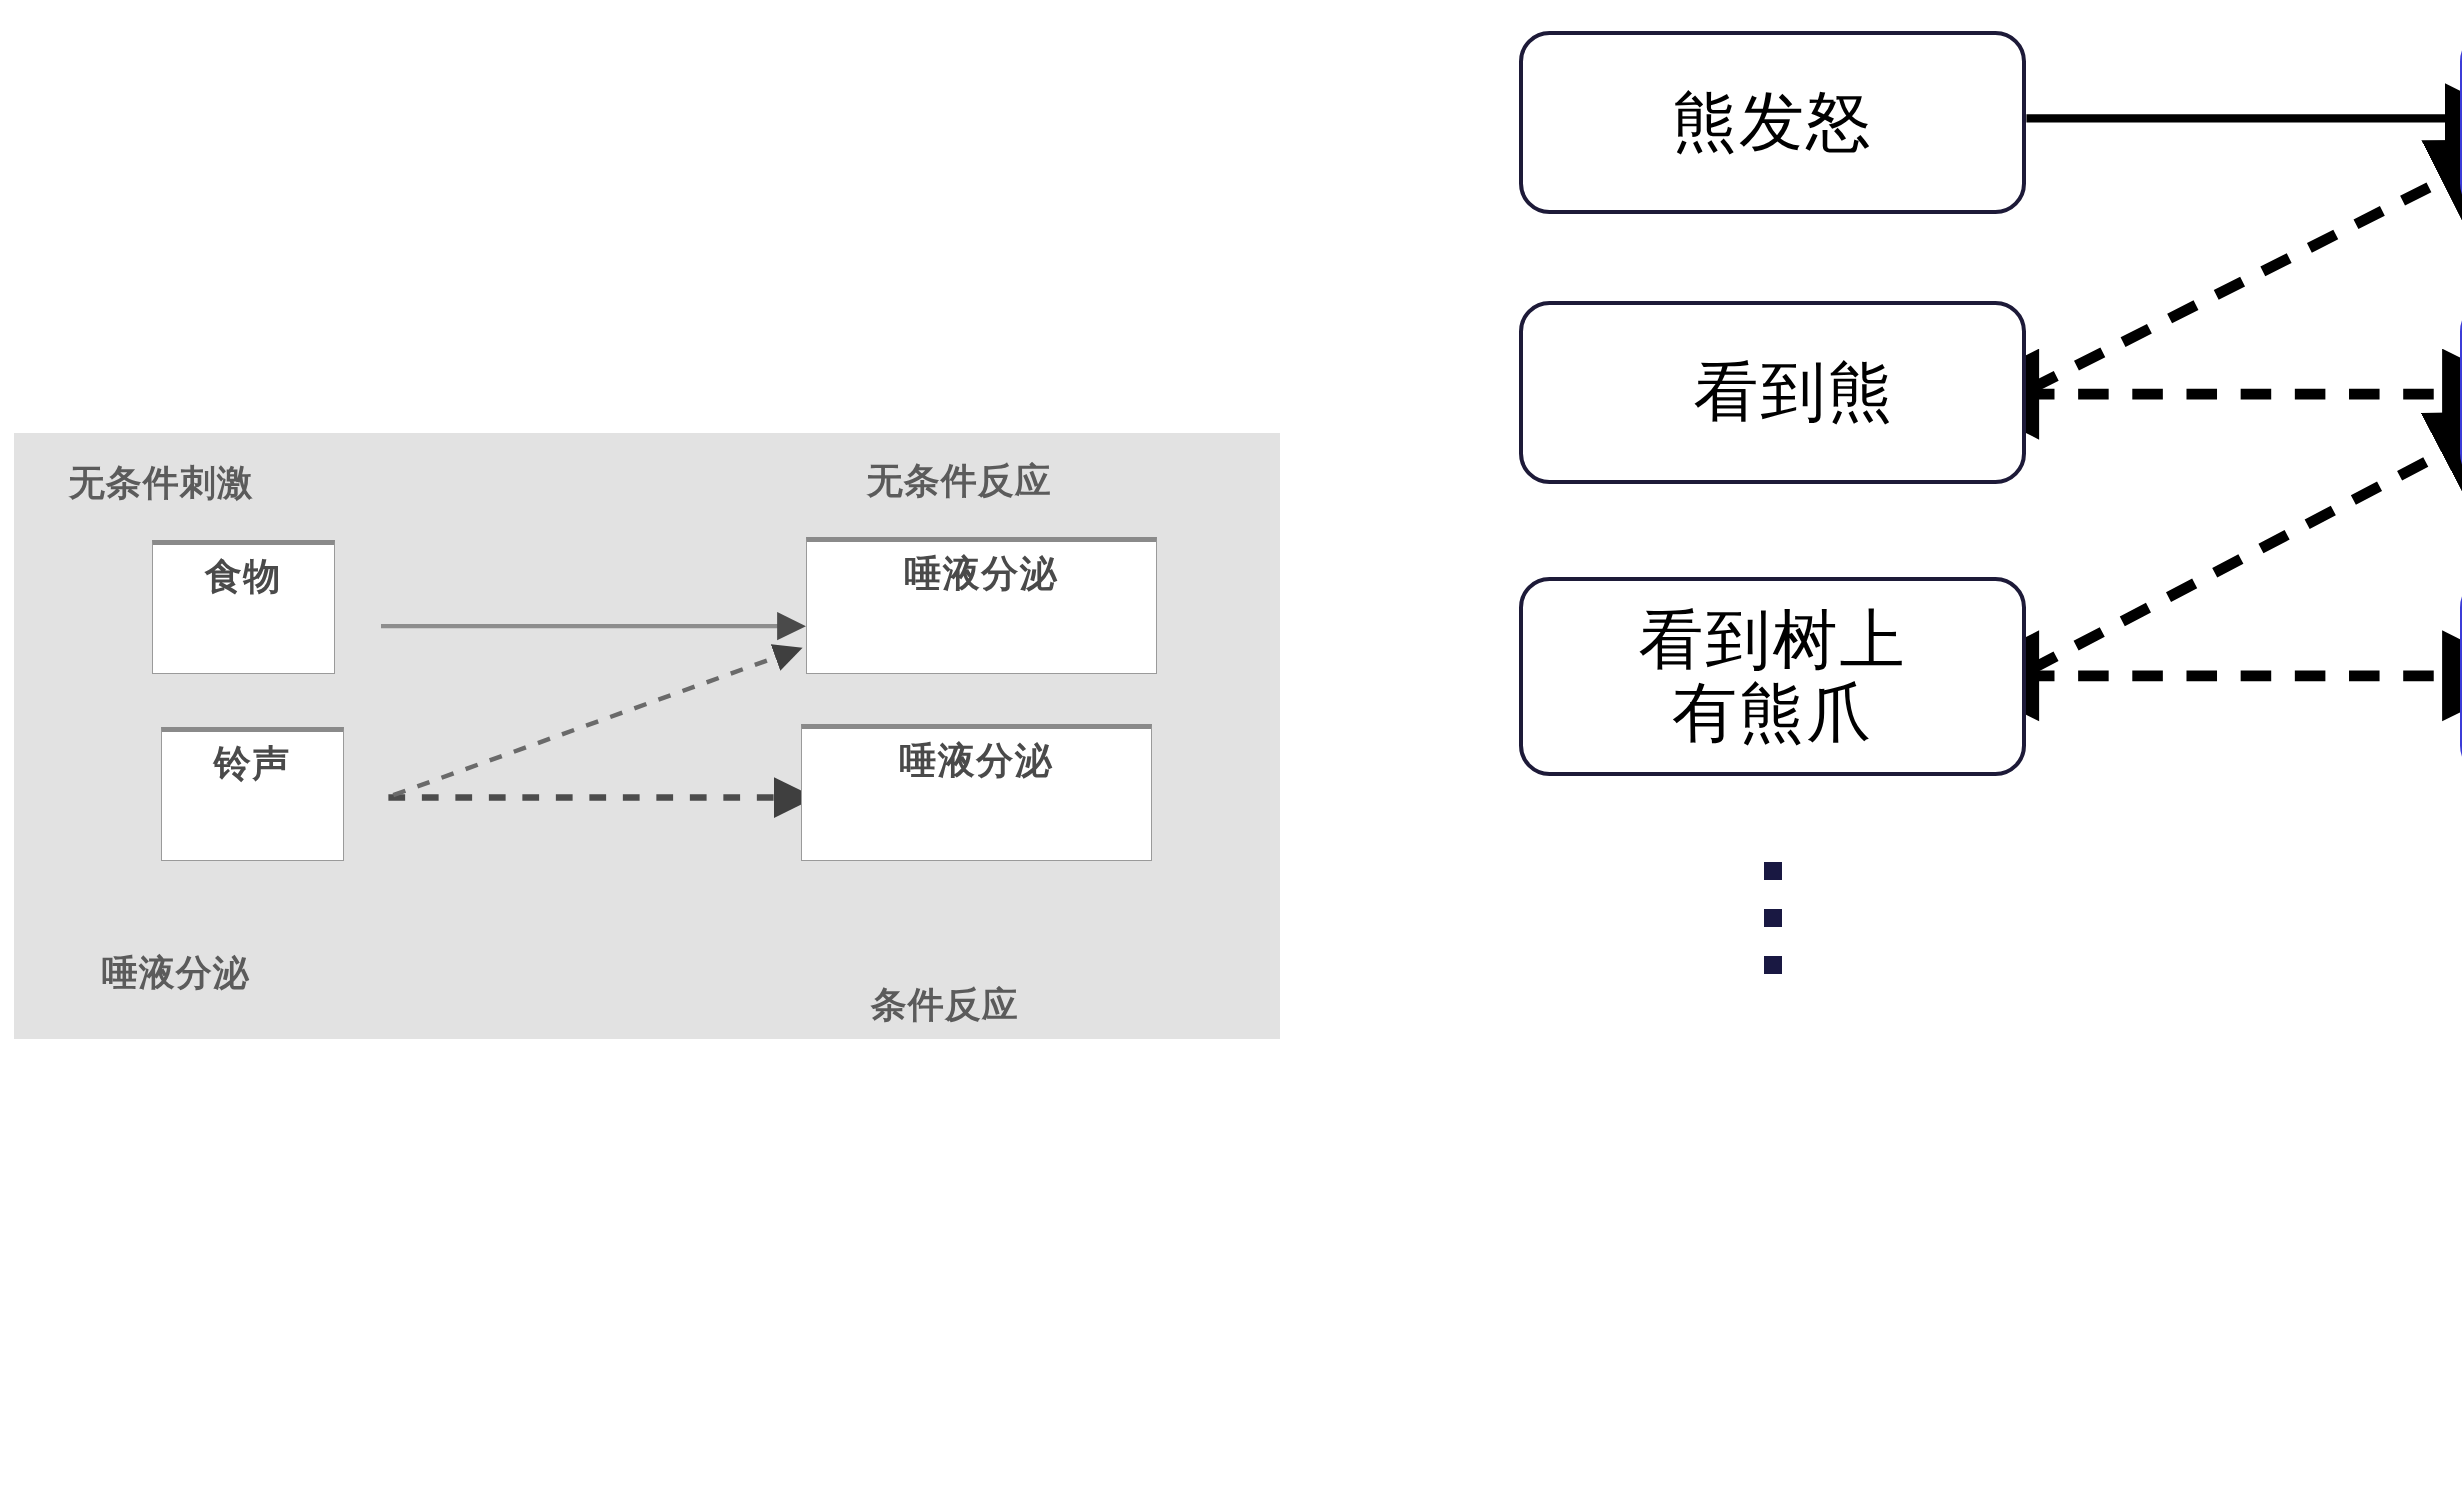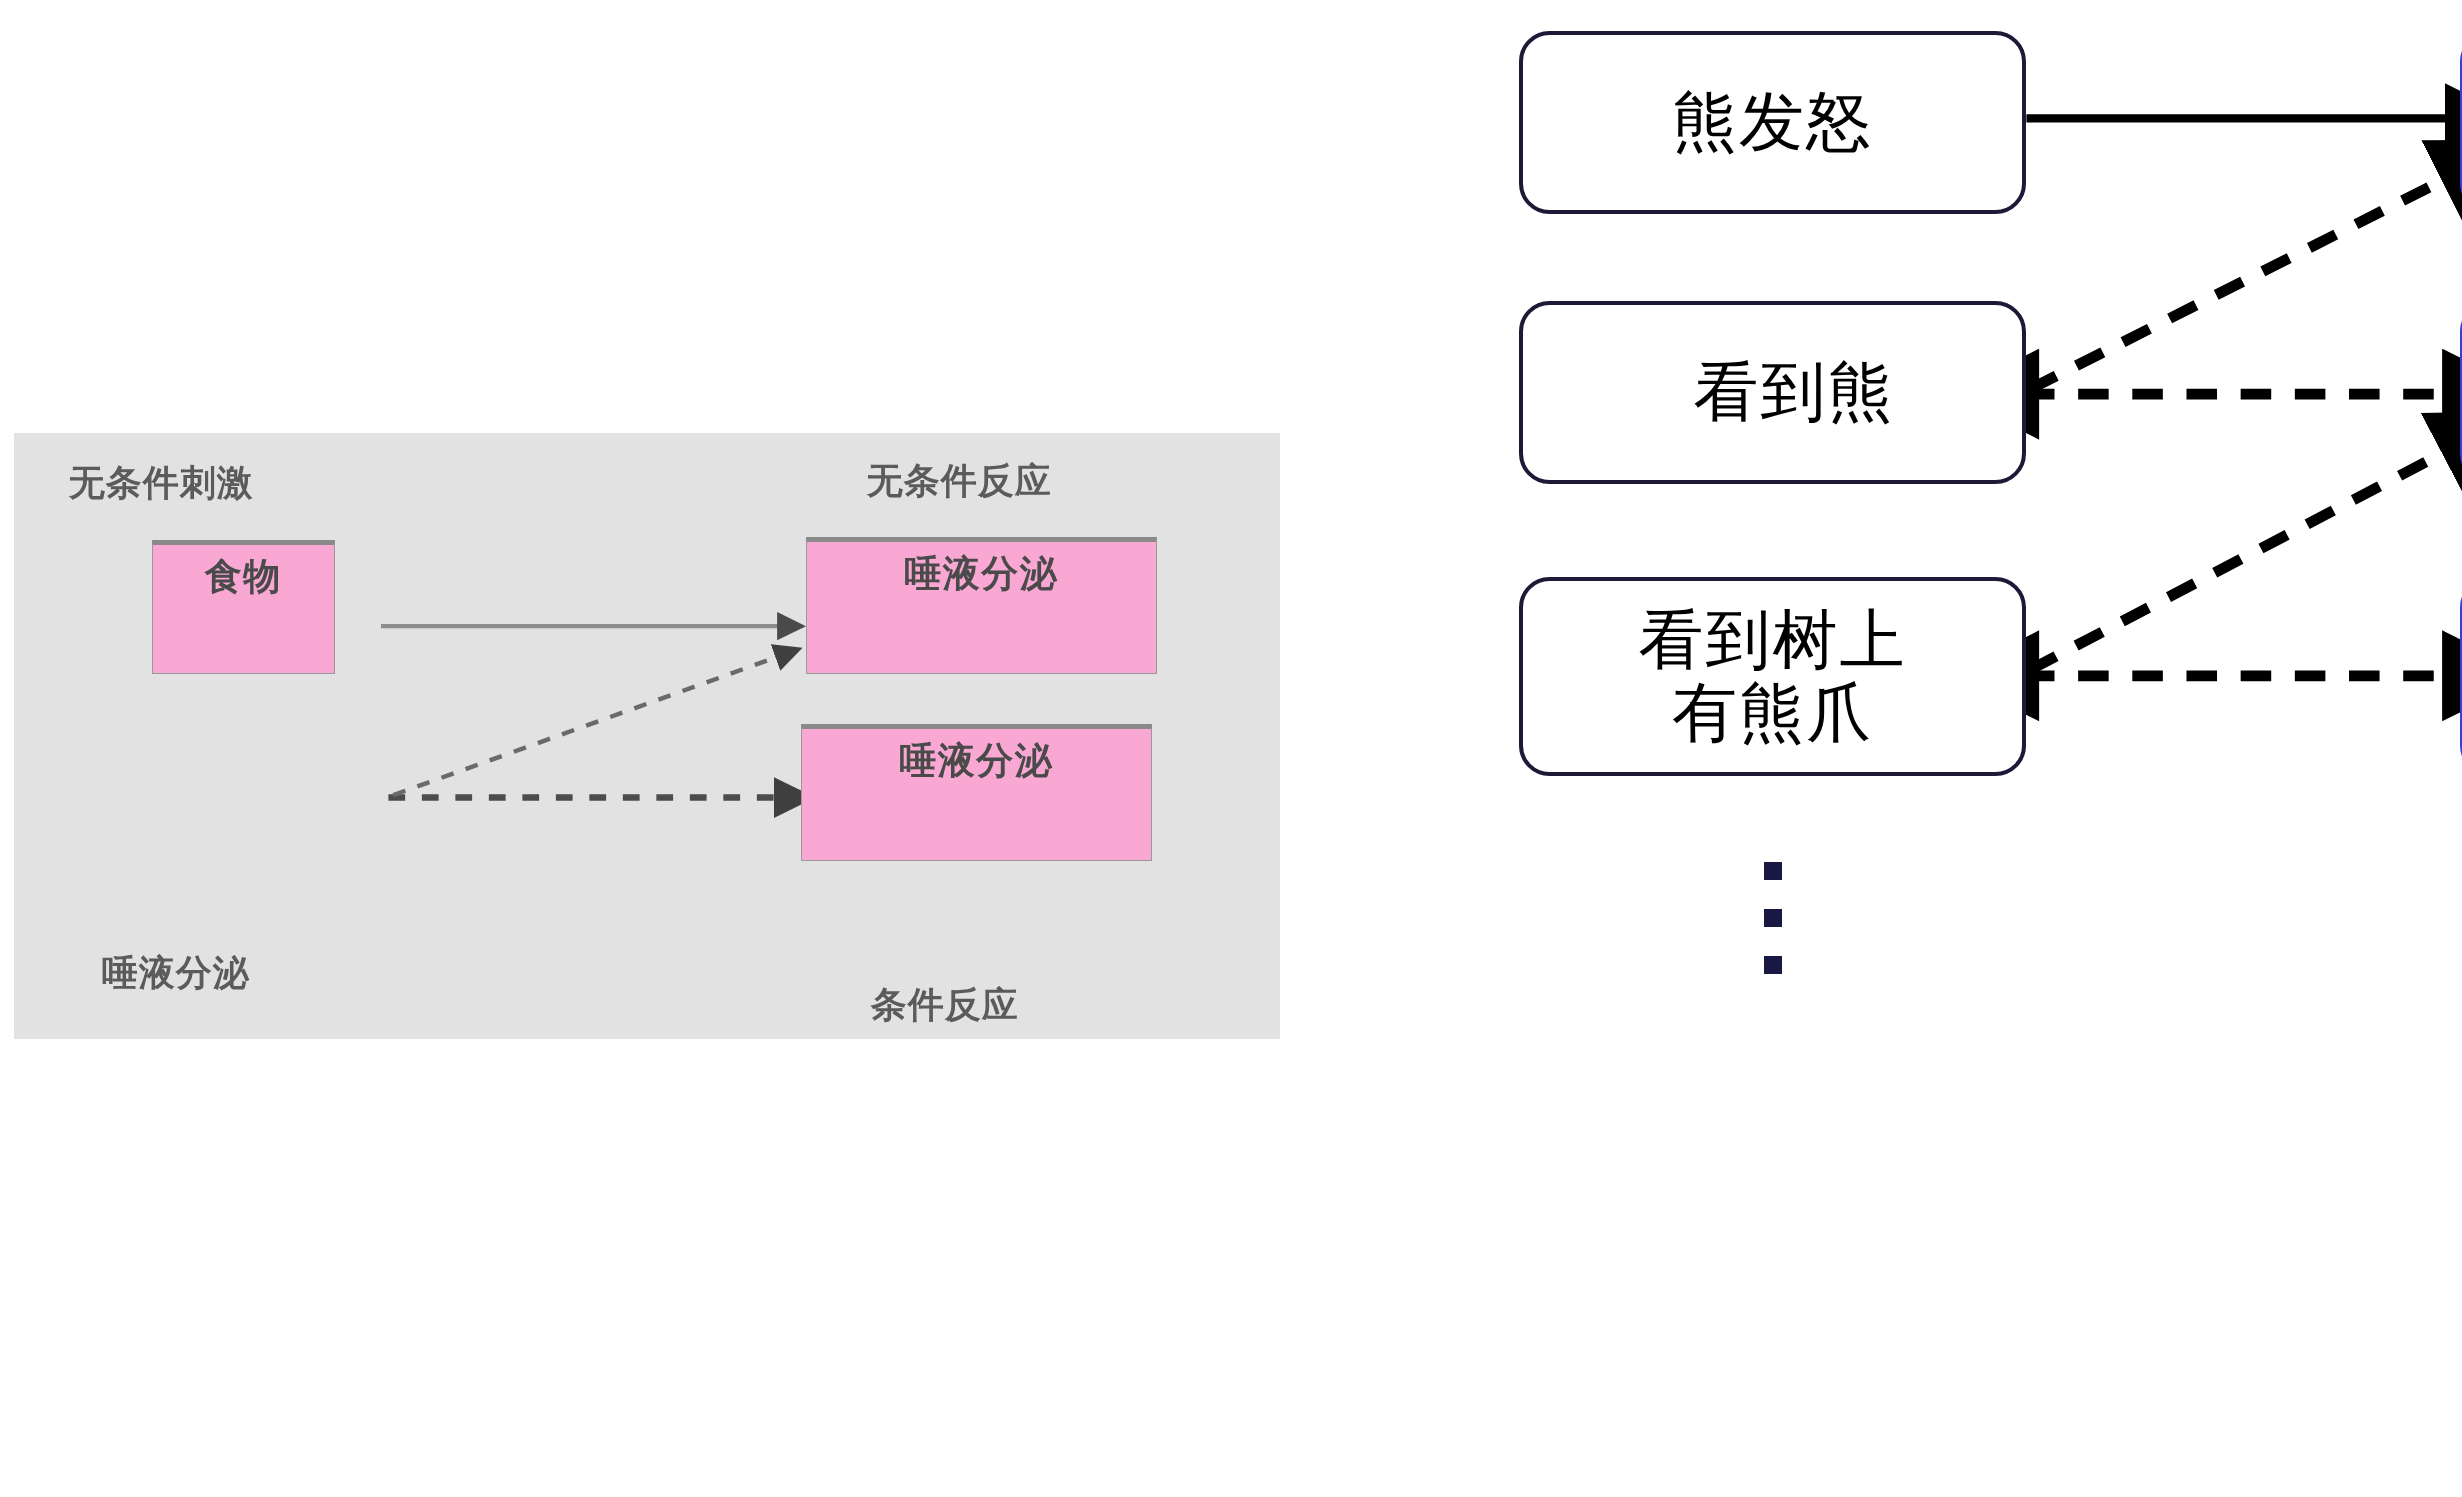--- a/index.html
+++ b/index.html
@@ -29,21 +29,21 @@
     position: absolute;
     color: #5b5b5b;
     font-size: 36px;
     font-weight: 700;
     letter-spacing: 1px;
     white-space: nowrap;
     text-align: center;
   }
   .pv-box {
     position: absolute;
-    background: #f9a8d4;
+    background: #ffffff;
     border: 1.5px solid #9a9a9a;
     border-top: 5.4px solid #8a8a8a;
     box-sizing: border-box;
     font-family: Liberation Serif, serif;
   }
   .pv-box-text {
     position: absolute;
     left: 0;
     right: 0;
     top: 6.9px;
@@ -147,20 +147,23 @@
     <div class="pv-label" style="left:853px; top:23.6px;">无条件反应</div>
 
     <div class="pv-label" style="left:88px; top:516px;">唾液分泌</div>
 
     <div class="pv-label" style="left:857px; top:548px;">条件反应</div>
 
     <div class="pv-box" style="left:138px; top:107px; width:183px; height:134px;">
       <div class="pv-box-text">食物</div>
     </div>
 
+    <div class="pv-box" style="left:147px; top:294px; width:183px; height:134px;">
+      <div class="pv-box-text">铃声</div>
+    </div>
 
     <div class="pv-box" style="left:792px; top:104px; width:351px; height:137px;">
       <div class="pv-box-text">唾液分泌</div>
     </div>
 
     <div class="pv-box" style="left:787px; top:291px; width:351px; height:137px;">
       <div class="pv-box-text">唾液分泌</div>
     </div>
 
   </div>

